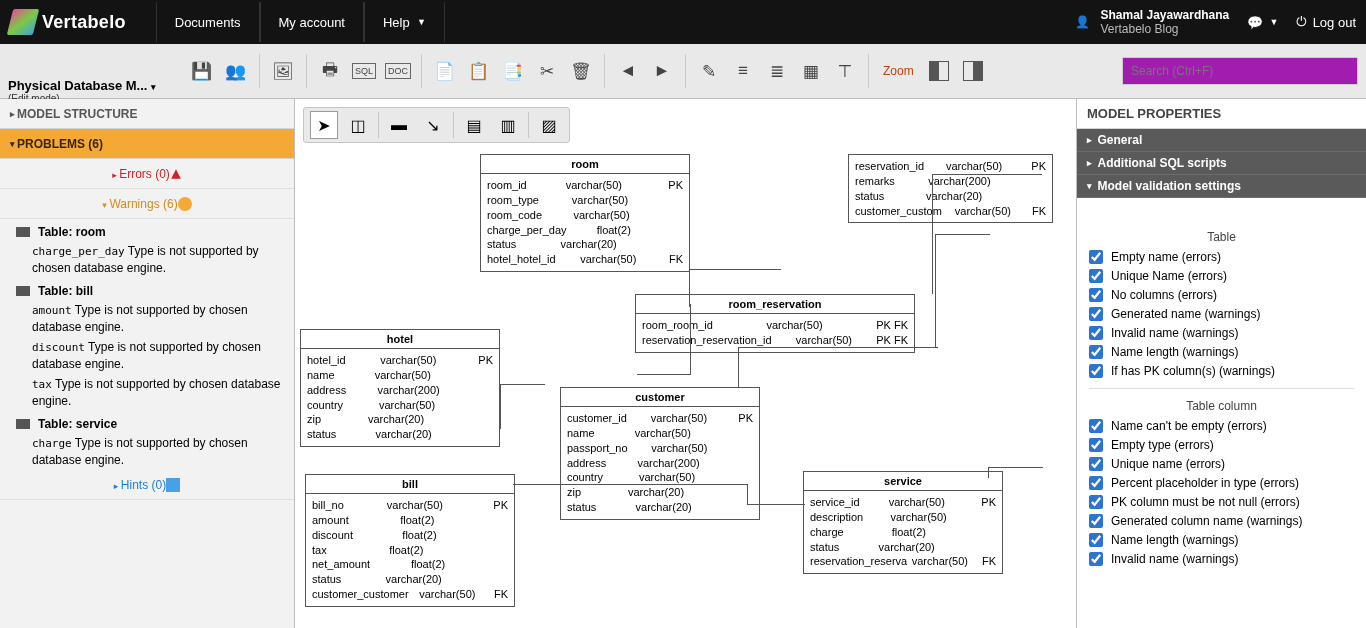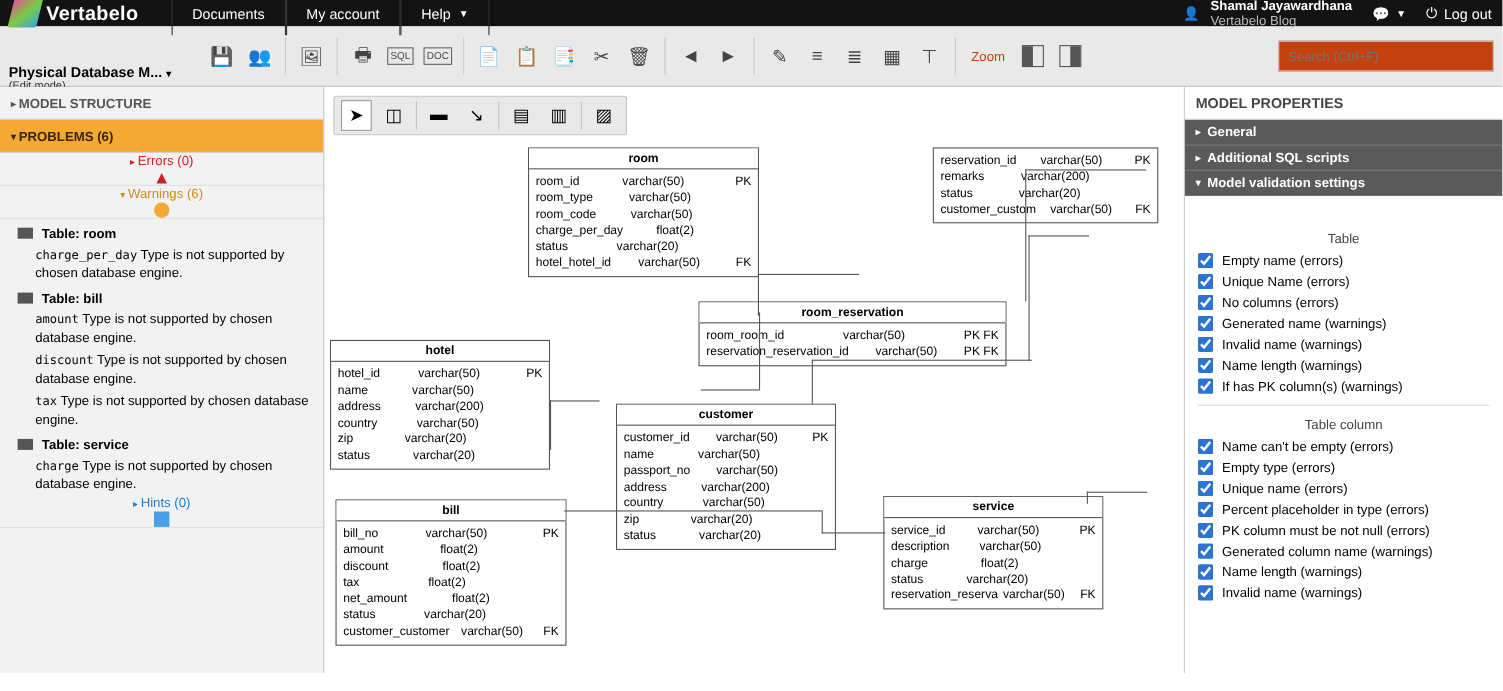--- a/index.html
+++ b/index.html
@@ -1,19 +1,19 @@
 <!DOCTYPE html>
 <html><head>
 <meta charset="utf-8">
 <style>
 * { margin:0; padding:0; box-sizing:border-box; font-family:Arial,Helvetica,sans-serif; }
 body { width:1366px; height:628px; background:#fff; overflow:hidden; }
 
 
-.topbar { height:24px; background:#131313; display:flex; align-items:center; color:#fff; padding:0 10px; }
+.topbar { height:44px; background:#131313; display:flex; align-items:center; color:#fff; padding:0 10px; }
 .logo { display:flex; align-items:center; gap:6px; margin-right:30px; }
 .logo-shape { width:26px; height:26px; background:linear-gradient(135deg,#e84c93,#7bc946,#3fa5d8); transform:skewX(-14deg); border-radius:2px; }
 .logo-text { font-size:18px; font-weight:bold; letter-spacing:.3px; }
 .nav-item { padding:0 18px; border-left:1px solid #333; border-right:1px solid #333; font-size:13px; cursor:pointer; height:40px; display:flex; align-items:center; }
 .nav-item:first-of-type{border-left:none;}
 .spacer { flex:1; }
 .user-block { display:flex; align-items:center; gap:10px; font-size:12px; }
 .user-name { font-weight:bold; }
 .user-sub { font-size:12px; color:#bbb; }
 .top-icon { margin-left:18px; cursor:pointer; display:flex; align-items:center; gap:6px; font-size:13px;}
@@ -21,29 +21,29 @@
 
 .toolbar { height:55px; background:#e9e9e9; border-bottom:1px solid #bdbdbd; display:flex; align-items:center; padding:0 8px; gap:4px; }
 .model-label { width:175px; }
 .model-label .mtitle { font-size:13px; font-weight:bold;margin-top:40px; }
 .model-label .msub { font-size:10px; color:#333; }
 .tbtn { width:30px; height:30px; display:flex; align-items:center; justify-content:center; cursor:pointer; color:#444; font-size:17px; border-radius:2px;}
 .sep { width:1px; height:34px; background:#c9c9c9; margin:0 4px;}
 .zoom-label{font-size:12px;color:#c2410c;margin:0 6px;}
 .zoom-half{width:20px;height:20px;border:1px solid #555;display:inline-flex;}
 .zoom-half span{width:50%;background:#555;}
-.search-box { margin-left:auto; width:196px; height:28px; border:1px solid #ccc; background:#c2410c; padding:0 8px; font-size:12px; }
+.search-box { margin-left:auto; width:236px; height:28px; border:1px solid #ccc; background:#a21caf; padding:0 8px; font-size:12px; }
 
 
 .main { display:flex; height:533px; }
 .left-panel { width:295px; background:#f2f2f2; border-right:1px solid #bdbdbd; overflow:hidden; font-size:12px; }
 .sect-head { height:30px; display:flex; align-items:center; padding:0 10px; font-weight:bold; border-bottom:1px solid #d4d4d4; }
 .sect-model { color:#555; font-size:12px;}
 .sect-problems { background:#f3a933; color:#3a2500; font-size:12px;}
-.sect-row { height:30px; display:flex; align-items:center; padding:0 16px; border-bottom:1px solid #e0e0e0; cursor:pointer; justify-content:space-between;flex-direction:column;}
+.sect-row { height:30px; display:flex; align-items:center; padding:0 16px; border-bottom:1px solid #e0e0e0; cursor:pointer; justify-content:center;}
 .sect-row.errors { color:#d32020; }
 .sect-row.warnings { color:#d38b1a; }
 .sect-row.hints { color:#1a7fd3; }
 .dot-red{width:12px;height:12px;} .dot-red svg{width:12px;height:12px;}
 .dot-yel{width:14px;height:14px;background:#f3a933;border-radius:50%;}
 .dot-blu{width:14px;height:14px;background:#4aa0e6;}
 .issue-group { padding:6px 12px 2px 16px; display:flex; align-items:center; gap:6px; font-weight:bold;}
 .issue-group .tbl-icon{width:14px;height:10px;background:#555;display:inline-block;margin-right:2px;}
 .issue-line { padding:2px 12px 2px 32px; line-height:1.35; }
 .issue-line code { font-family:Consolas,monospace; font-size:11px;}

